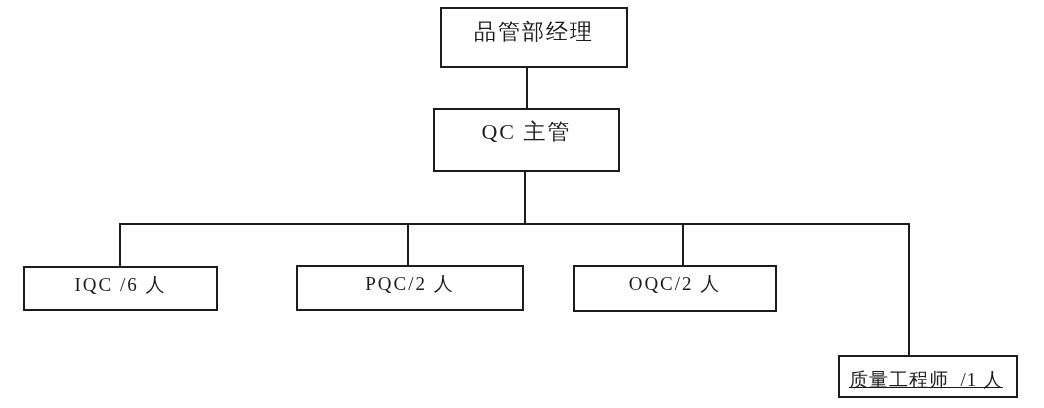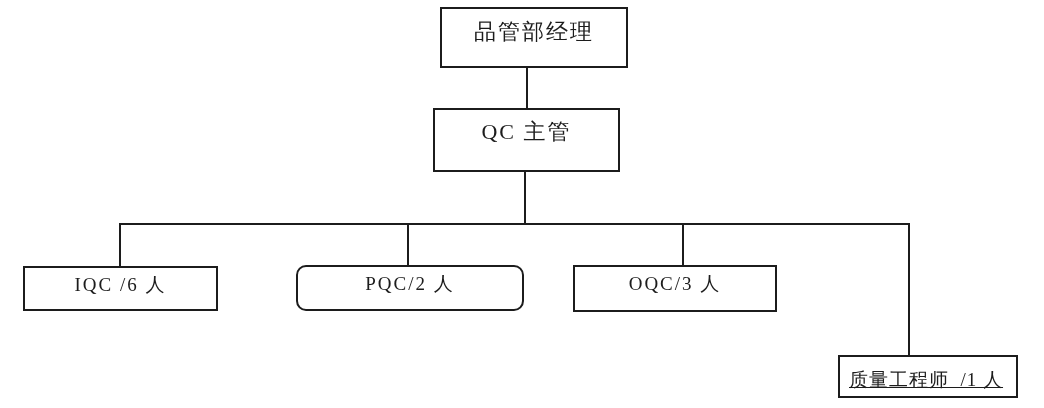--- a/index.html
+++ b/index.html
@@ -27,21 +27,21 @@
     display: block;
     white-space: pre;
     letter-spacing: 2px;
     line-height: 1.2;
   }
   .node-manager    { left: 440px; top: 7px;   width: 188px; height: 61px; }
   .node-manager .label    { font-size: 22px; padding-top: 10px; }
   .node-supervisor { left: 433px; top: 108px; width: 187px; height: 64px; }
   .node-supervisor .label { font-size: 22px; padding-top: 9px; }
   .node-iqc        { left: 23px;  top: 266px; width: 195px; height: 45px; }
-  .node-pqc        { left: 296px; top: 265px; width: 228px; height: 46px; border-radius: 10px; }
+  .node-pqc        { left: 296px; top: 265px; width: 228px; height: 46px; }
   .node-oqc        { left: 573px; top: 265px; width: 204px; height: 47px; }
   .node-iqc .label, .node-pqc .label, .node-oqc .label { font-size: 19px; padding-top: 6px; }
   .node-engineer   { left: 838px; top: 355px; width: 180px; height: 43px; text-align: left; }
   .node-engineer .label { font-size: 19px; padding-top: 12px; padding-left: 9px; letter-spacing: 1px; text-decoration: underline; }
   .line {
     position: absolute;
     background: #1c1c1c;
   }
   .vline { width: 2px; }
   .hline { height: 2px; }
@@ -76,20 +76,20 @@
 
   <div class="node node-iqc">
     <span class="label">IQC /6 人</span>
   </div>
 
   <div class="node node-pqc">
     <span class="label">PQC/2 人</span>
   </div>
 
   <div class="node node-oqc">
-    <span class="label">OQC/3 人</span>
+    <span class="label">OQC/2 人</span>
   </div>
 
   <div class="node node-engineer">
     <span class="label">质量工程师  /1 人</span>
   </div>
 
 </div>
 
 </body></html>

